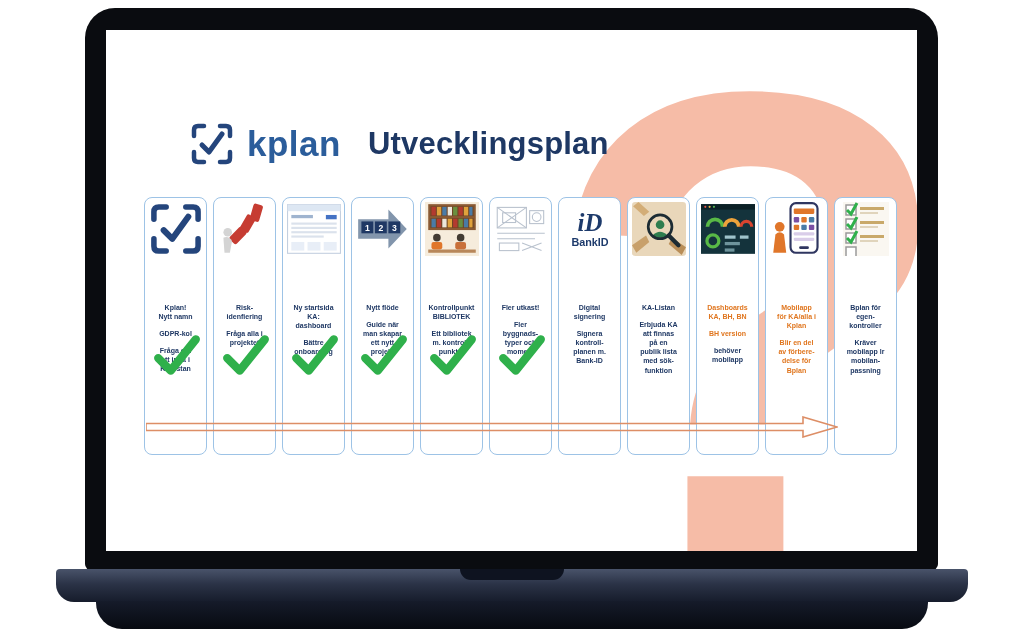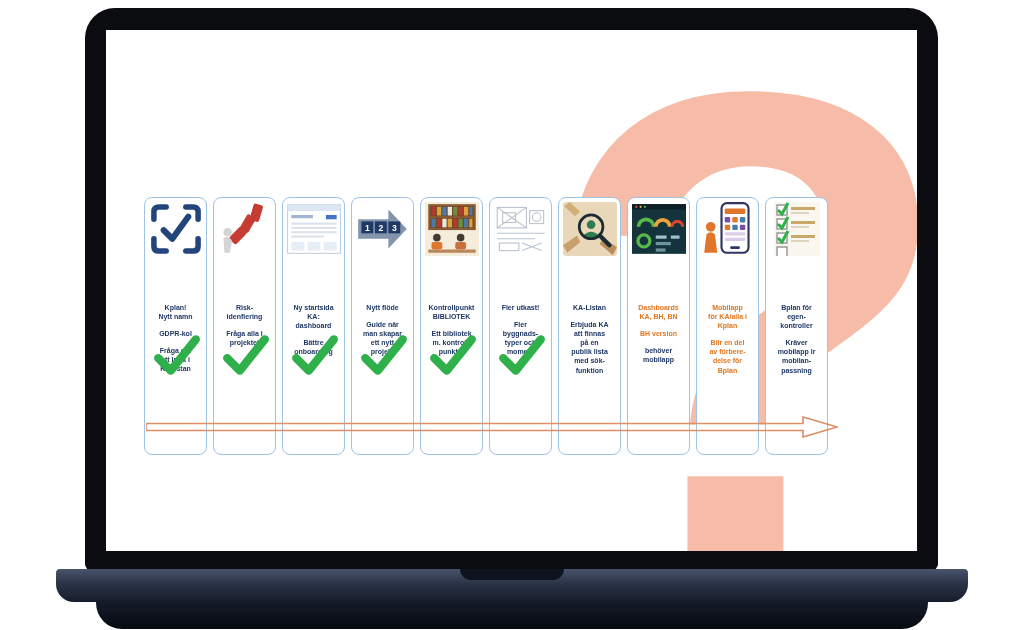--- a/index.html
+++ b/index.html
@@ -34,20 +34,35 @@
   .arrow polygon{fill:none;stroke-width:1.6}
 </style>
 </head>
 <body>
 
 <div class="laptop-lid">
   <div class="laptop-screen">
 
     <div class="qmark" style="color: rgb(246, 188, 167);">?</div>
 
+    <div class="slide-header">
+      <span class="kplan-logo">
+          <svg viewBox="0 0 44 44">
+            <g stroke="#24457c" stroke-width="4.5" fill="none" stroke-linecap="round">
+              <path d="M4 14 L4 8 Q4 4 8 4 L14 4"></path>
+              <path d="M30 4 L36 4 Q40 4 40 8 L40 14"></path>
+              <path d="M40 30 L40 36 Q40 40 36 40 L30 40"></path>
+              <path d="M14 40 L8 40 Q4 40 4 36 L4 30"></path>
+            </g>
+            <path d="M12 23 L19 30 L32 12" stroke="#24457c" stroke-width="5" fill="none" stroke-linecap="round" stroke-linejoin="round"></path>
+          </svg>
+        </span>
+      <span class="kplan-wordmark" style="color: rgb(43, 93, 155);">kplan</span>
+      <span class="slide-title" style="color: rgb(30, 56, 100);">Utvecklingsplan</span>
+    </div>
 
     <div class="cards">
         <div class="card" style="border-color: rgb(157, 195, 230);">
           <div class="card-icon">
             <svg viewBox="0 0 44 44">
               <g stroke="#24457c" stroke-width="4.5" fill="none" stroke-linecap="round">
                 <path d="M4 14 L4 8 Q4 4 8 4 L14 4"></path>
                 <path d="M30 4 L36 4 Q40 4 40 8 L40 14"></path>
                 <path d="M40 30 L40 36 Q40 40 36 40 L30 40"></path>
                 <path d="M14 40 L8 40 Q4 40 4 36 L4 30"></path>
@@ -203,20 +218,36 @@
 typer och
 moment</p>
           </div>
           <div class="check-overlay" style="color: rgb(47, 176, 75);"><svg viewBox="0 0 46 42">
               <path d="M5 23 L17 35 L41 5" stroke="currentColor" stroke-width="8" fill="none" stroke-linecap="round" stroke-linejoin="round"></path>
             </svg></div>
         </div>
         <div class="card" style="border-color: rgb(157, 195, 230);">
           <div class="card-icon">
             <svg viewBox="0 0 50 50">
+              <text x="25" y="27" font-size="23" font-weight="bold" font-style="italic" fill="#1d3a6b" text-anchor="middle" font-family="Liberation Serif, serif">iD</text>
+              <text x="25" y="41" font-size="10" font-weight="bold" fill="#1d3a6b" text-anchor="middle" font-family="Liberation Sans, sans-serif">BankID</text>
+            </svg>
+          </div>
+          <div class="card-text">
+            <p style="color: rgb(31, 56, 100);">Digital
+signering</p>
+            <p style="color: rgb(31, 56, 100);">Signera
+kontroll-
+planen m.
+Bank-ID</p>
+          </div>
+        </div>
+        <div class="card" style="border-color: rgb(157, 195, 230);">
+          <div class="card-icon">
+            <svg viewBox="0 0 50 50">
               <rect width="50" height="50" rx="3" fill="#e9d7ba"></rect>
               <path d="M0 40 L13 31 L16 37 L4 47 Z" fill="#c8a06b"></path>
               <path d="M50 42 L37 33 L34 39 L46 49 Z" fill="#b98e58"></path>
               <path d="M6 0 L16 9 L11 13 L1 4 Z" fill="#d3ad77"></path>
               <circle cx="26" cy="21" r="4" fill="#2e7d4f"></circle>
               <path d="M19 31 Q26 24 33 31 L33 33 L19 33 Z" fill="#2e7d4f"></path>
               <circle cx="26" cy="23" r="11" stroke="#1c2b33" stroke-width="2.5" fill="none"></circle>
               <line x1="34" y1="31" x2="43" y2="40" stroke="#1c2b33" stroke-width="4" stroke-linecap="round"></line>
             </svg>
           </div>

